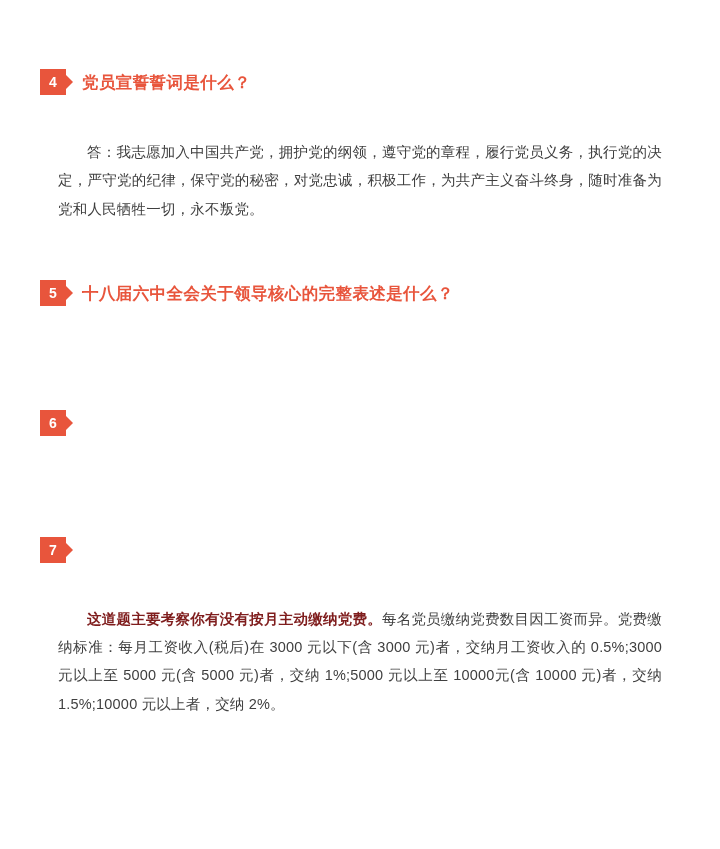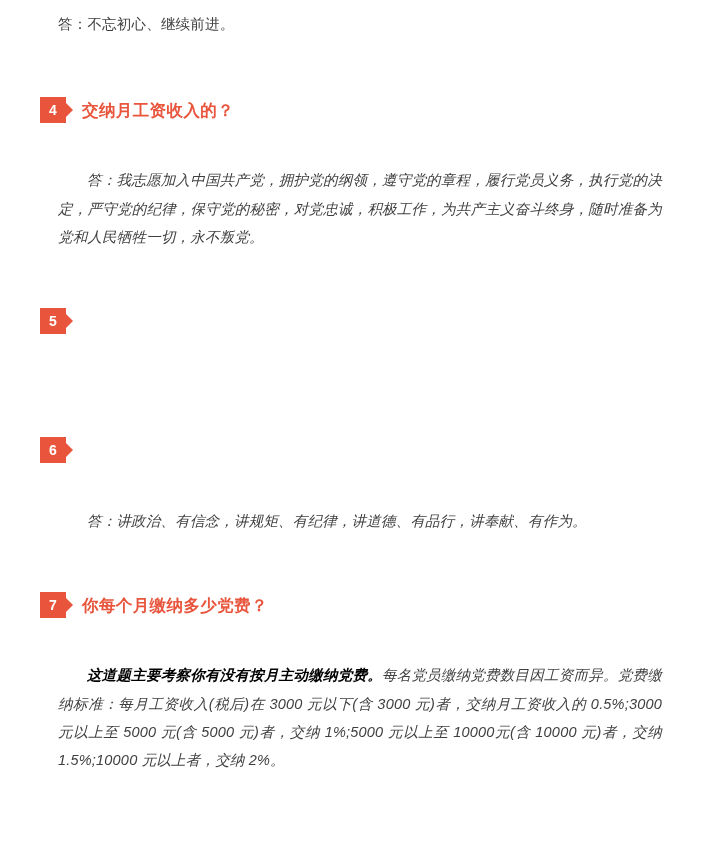--- a/index.html
+++ b/index.html
@@ -26,21 +26,20 @@
     font-size: 14.5px;
     line-height: 1.95;
     color: #3f3f3f;
     text-align: justify;
     margin: 0;
     padding: 0 18px 0 18px;
     letter-spacing: 0.2px;
   }
   .answer.indent {
     text-indent: 2em;
-    font-style: italic;
   }
   
   .qblock {
     display: flex;
     align-items: flex-start;
     padding-left: 0;
   }
   .qnum {
     position: relative;
     flex: 0 0 auto;
@@ -69,75 +68,73 @@
   }
   .qtext {
     font-size: 16.5px;
     font-weight: bold;
     color: #e8553c;
     line-height: 28px;
     letter-spacing: 0.4px;
   }
   .strong-lead {
     font-weight: bold;
-    color: #000000;
+    color: #7f1d1d;
   }
   
   .s-row-1 { margin-top: 10px; }
   .gap-a { height: 58px; }
   .gap-b { height: 42px; }
   .gap-d { height: 56px; }
   .gap-e { height: 44px; }
   .gap-g { height: 58px; }
   .gap-h { height: 44px; }
   .gap-j { height: 56px; }
   .gap-k { height: 42px; }
 </style>
 </head>
 <body>
 
 <div class="page">
 
   <div class="s-row-1"></div>
-  <p class="answer">答：不忘初心、继续前进。</p>
 
   <div class="gap-a"></div>
 
   <div class="qblock">
     <span class="qnum">4</span>
-    <span class="qtext">交纳月工资收入的？</span>
+    <span class="qtext">党员宣誓誓词是什么？</span>
   </div>
 
   <div class="gap-b"></div>
 
   <p class="answer indent">答：我志愿加入中国共产党，拥护党的纲领，遵守党的章程，履行党员义务，执行党的决定，严守党的纪律，保守党的秘密，对党忠诚，积极工作，为共产主义奋斗终身，随时准备为党和人民牺牲一切，永不叛党。</p>
 
   <div class="gap-d"></div>
 
   <div class="qblock">
     <span class="qnum">5</span>
+    <span class="qtext">十八届六中全会关于领导核心的完整表述是什么？</span>
   </div>
 
   <div class="gap-e"></div>
 
 
   <div class="gap-g"></div>
 
   <div class="qblock">
     <span class="qnum">6</span>
   </div>
 
   <div class="gap-h"></div>
 
-  <p class="answer indent">答：讲政治、有信念，讲规矩、有纪律，讲道德、有品行，讲奉献、有作为。</p>
 
   <div class="gap-j"></div>
 
   <div class="qblock">
     <span class="qnum">7</span>
-    <span class="qtext">你每个月缴纳多少党费？</span>
   </div>
 
   <div class="gap-k"></div>
 
   <p class="answer indent"><span class="strong-lead">这道题主要考察你有没有按月主动缴纳党费。</span><span>每名党员缴纳党费数目因工资而异。党费缴纳标准：每月工资收入(税后)在 3000 元以下(含 3000 元)者，交纳月工资收入的 0.5%;3000 元以上至 5000 元(含 5000 元)者，交纳 1%;5000 元以上至 10000元(含 10000 元)者，交纳 1.5%;10000 元以上者，交纳 2%。</span></p>
 
 </div>
 
 </body></html>

